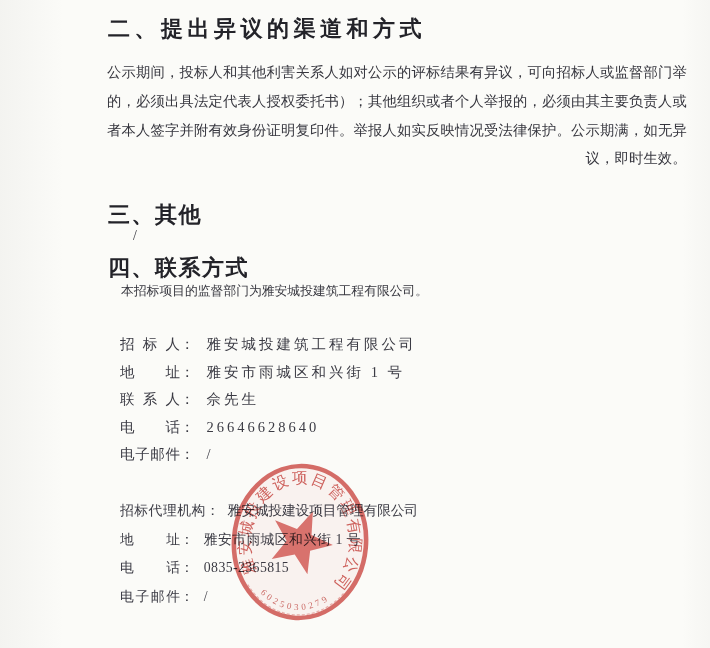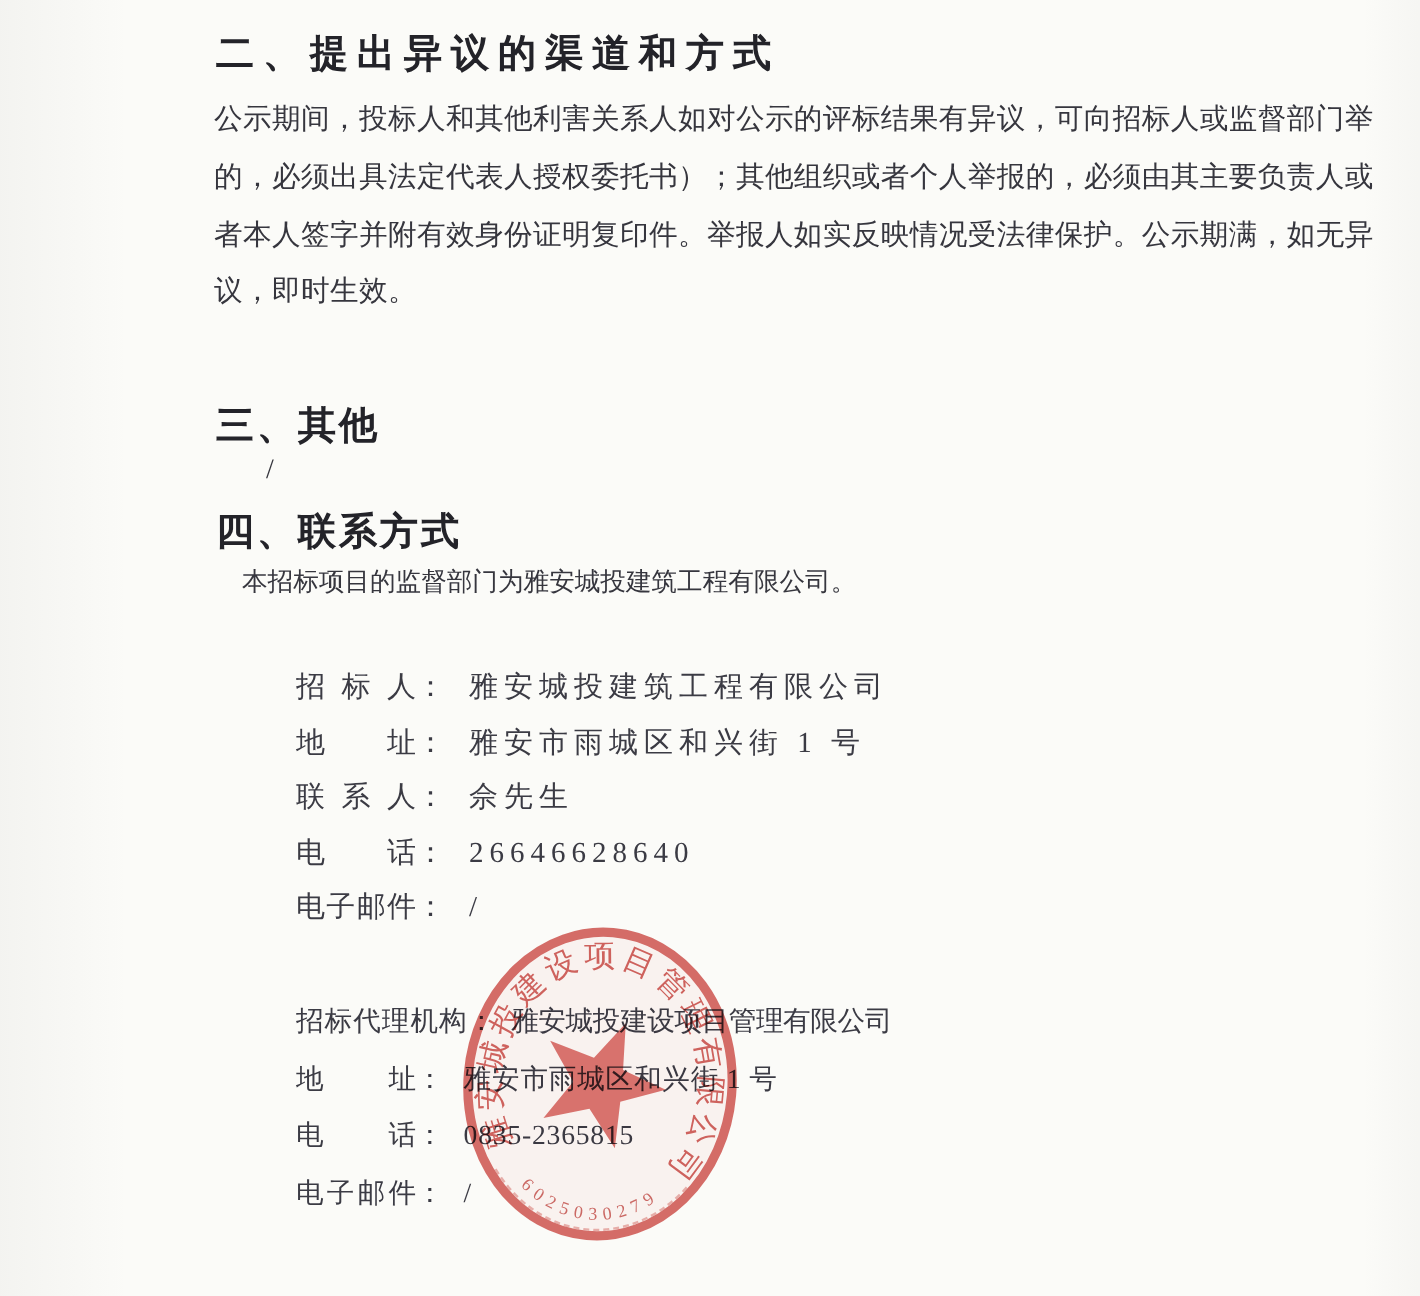--- a/index.html
+++ b/index.html
@@ -17,36 +17,36 @@
   .doc::before{
     content:"";
     position:absolute;inset:0;
     background:linear-gradient(90deg,rgba(120,120,115,0.06),rgba(0,0,0,0) 9%,rgba(0,0,0,0) 96%,rgba(120,120,115,0.04));
     pointer-events:none;
   }
   .abs{position:absolute;white-space:nowrap;}
   .h{
     font-weight:700;
     color:#232329;
-    font-size:19px;
+    font-size:22px;
     letter-spacing:1.5px;
   }
   .h2sp{letter-spacing:4.5px;}
   .pline{
     font-size:14.3px;
     letter-spacing:0.2px;
     line-height:28.8px;
     color:#36363e;
     white-space:nowrap;
   }
   .bodyline{
     font-size:12.8px;
     color:#36363e;
   }
-  .rows{position:absolute;margin-left:28px;}
+  .rows{position:absolute;}
   .row{white-space:nowrap;font-size:14.5px;color:#3b3b44;}
   .rows1 .row{line-height:27.5px;height:27.5px;}
   .rows2 .row{line-height:28.5px;height:28.5px;font-size:13.8px;}
   .lbl{
     display:inline-block;
     width:60px;
     text-align:justify;
     text-align-last:justify;
     -moz-text-align-last:justify;
     vertical-align:bottom;
@@ -64,21 +64,21 @@
   }
   .seal text{font-family:"Liberation Serif","DejaVu Serif",serif;}
 </style>
 </head>
 <body>
 
 <div class="doc">
 
   <div class="abs h h2sp" style="left:108px;top:14px;">二、提出异议的渠道和方式</div>
 
-  <div class="abs" style="left:107px;top:46px;">
+  <div class="abs" style="left:107px;top:58px;text-align:right;">
     <div class="pline">公示期间，投标人和其他利害关系人如对公示的评标结果有异议，可向招标人或监督部门举</div>
     <div class="pline">的，必须出具法定代表人授权委托书）；其他组织或者个人举报的，必须由其主要负责人或</div>
     <div class="pline">者本人签字并附有效身份证明复印件。举报人如实反映情况受法律保护。公示期满，如无异</div>
     <div class="pline">议，即时生效。</div>
   </div>
 
   <div class="abs h" style="left:108px;top:200px;">三、其他</div>
   <div class="abs bodyline" style="left:133px;top:228px;font-size:14px;">/</div>
 
   <div class="abs h" style="left:108px;top:253px;">四、联系方式</div>

